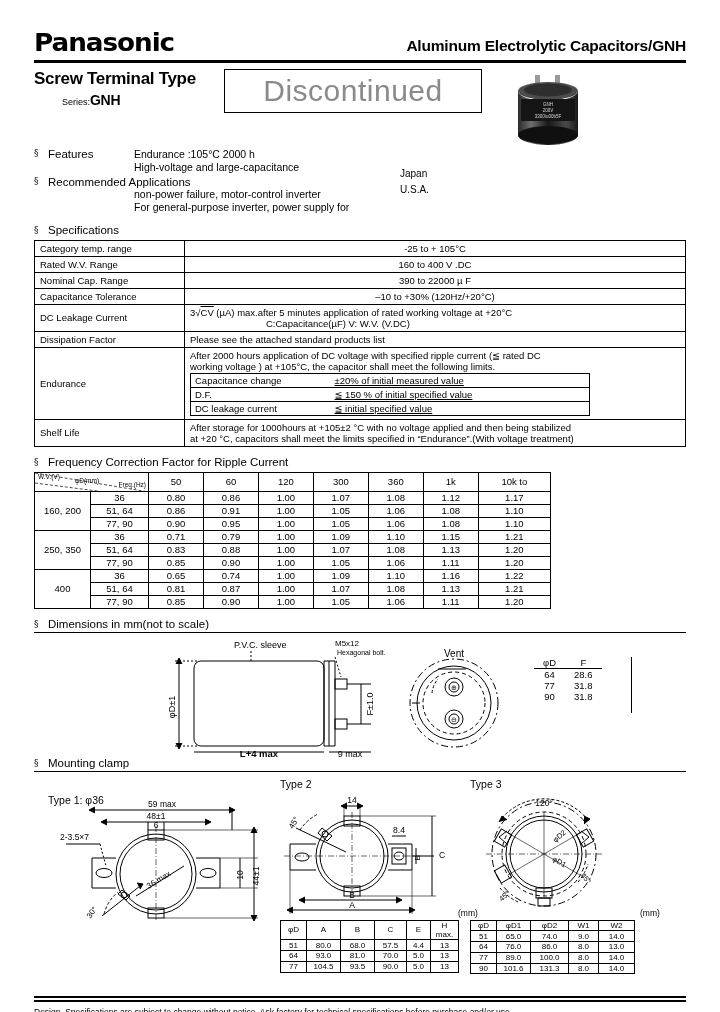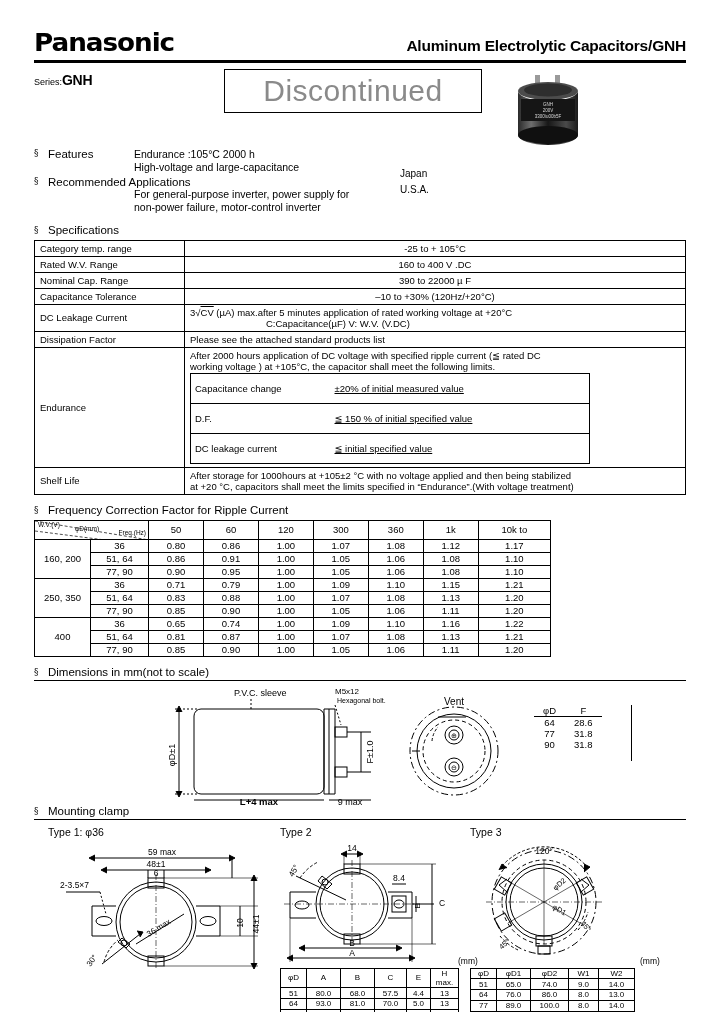--- a/index.html
+++ b/index.html
@@ -23,21 +23,21 @@
     font-family:"DejaVu Sans", sans-serif;
     font-weight:bold; font-size:25px; letter-spacing:-1px;
     transform:scaleX(1.05); transform-origin:left bottom;
   }
   .header-title { font-size:15.5px; font-weight:bold; letter-spacing:-0.2px; padding-bottom:2px; }
   .rule-thick { border-top:3px solid #000; margin-top:3px; }
 
   .title-band { display:flex; align-items:flex-start; margin-top:6px; height:78px; }
   .title-left { width:190px; }
   .screw-title { font-size:17px; font-weight:bold; letter-spacing:-0.3px; }
-  .series-line { margin-top:3px; font-size:10px; }
+  .series-line { margin-top:3px; font-size:10px;margin-left:28px; }
   .series-line .lbl { font-size:9px; }
   .series-line .val { font-size:14px; font-weight:bold; letter-spacing:-0.3px; }
   .disc-box {
     width:258px; height:44px; border:1.5px solid #000;
     display:flex; align-items:center; justify-content:center;
   }
   .disc-text { font-size:30px; color:#8a8a8a; letter-spacing:0.5px; font-weight:normal; }
 
   .photo-wrap { margin-left:26px; position:relative; width:80px; height:88px; }
 
@@ -52,21 +52,21 @@
   table { border-collapse:collapse; }
   .spec {
     width:100%; margin-top:4px; font-size:9.5px;
     border-top:1.4px solid #000; border-bottom:1.4px solid #000;
   }
   .spec td { border:0.8px solid #000; padding:2px 5px; vertical-align:middle; }
   .spec td.lab { width:150px; }
   .spec .ctr { text-align:center; }
   .ovl { text-decoration:overline; }
   .inner { border-collapse:collapse; width:400px; font-size:9.5px; margin:1px 0; }
-  .inner td { border:0.8px solid #000; padding:9px 4px; }
+  .inner td { border:0.8px solid #000; padding:1px 4px; }
   .inner td.k { width:140px; border-right:none; }
   .inner td.v { border-left:none;text-decoration:underline; }
 
   
   .sec { display:flex; align-items:center; margin-top:9px; }
   .sec .bullet { width:14px; }
   .sec .sec-title { font-size:11.5px; }
   .sec-rule { border-top:1.2px solid #000; margin-top:2px; }
 
   
@@ -111,20 +111,21 @@
 <div class="page">
 
   <div class="top-row">
     <div class="brand">Panasonic</div>
     <div class="header-title">Aluminum Electrolytic Capacitors/GNH</div>
   </div>
   <div class="rule-thick"></div>
 
   <div class="title-band">
     <div class="title-left">
+      <div class="screw-title">Screw Terminal Type</div>
       <div class="series-line">
         <span class="lbl">Series:</span><span class="val">GNH</span>
       </div>
     </div>
     <div class="disc-box">
       <span class="disc-text">Discontinued</span>
     </div>
     <div class="photo-wrap">
       <svg width="80" height="88" viewBox="0 0 80 88">
         <defs>
@@ -162,22 +163,22 @@
         <div>Endurance :105°C 2000 h</div>
         <div>High-voltage and large-capacitance</div>
       </div>
     </div>
 
     <div class="bullet-row" style="margin-top:2px">
       <div class="bullet">§</div>
       <div class="bhead">Recommended Applications</div>
     </div>
     <div class="sub-text" style="margin-left:100px">
+      <div>non-power failure, motor-control inverter</div>
       <div>For general-purpose inverter, power supply for</div>
-      <div>non-power failure, motor-control inverter</div>
     </div>
 
     <div class="region" style="left:366px; top:20px;">Japan</div>
     <div class="region" style="left:366px; top:36px;">U.S.A.</div>
   </div>
 
   <div class="sec">
     <div class="bullet">§</div>
     <div class="sec-title">Specifications</div>
   </div>
@@ -462,21 +463,21 @@
   </div>
 
   <div class="sec" style="margin-top:2px">
     <div class="bullet">§</div>
     <div class="sec-title">Mounting clamp</div>
   </div>
   <div class="sec-rule"></div>
 
   <div class="mount">
 
-    <div class="type-lab" style="left:14px; top:6px;">Type 1: φ36</div>
+    <div class="type-lab" style="left:14px; top:22px;">Type 1: φ36</div>
     <div class="type-lab" style="left:246px; top:6px;">Type 2</div>
     <div class="type-lab" style="left:436px; top:6px;">Type 3</div>
 
     <svg width="230" height="140" viewBox="0 0 230 140" style="position:absolute;left:10px;top:24px">
       <g stroke="#000" fill="none" stroke-width="1">
         <circle cx="112" cy="78" r="40"></circle>
         <circle cx="112" cy="78" r="36"></circle>
         <rect x="104" y="34" width="16" height="10"></rect>
         <rect x="104" y="112" width="16" height="10"></rect>
 

